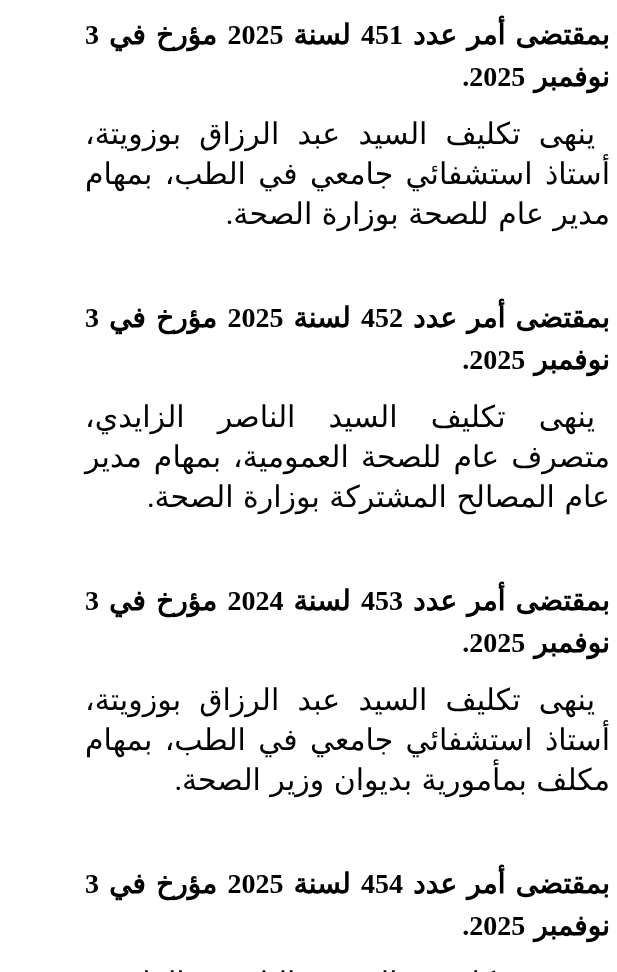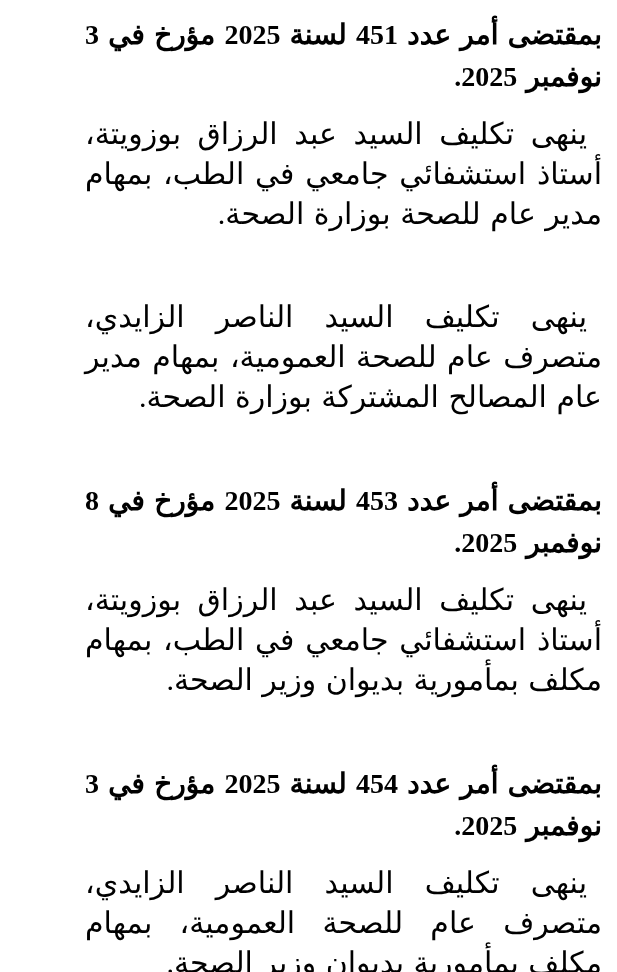--- a/index.html
+++ b/index.html
@@ -13,21 +13,21 @@
     overflow: hidden;
     direction: rtl;
     font-family: "Liberation Serif", "DejaVu Serif", serif;
     color: #000000;
   }
   .page {
     box-sizing: border-box;
     width: 617px;
     height: 972px;
     
-    padding: 14px 15px 0 85px;
+    padding: 14px 7px 0 85px;
     background: #ffffff;
   }
   .entry {
     margin: 0 0 63px 0;
   }
   .entry:last-child {
     margin-bottom: 0;
   }
   .entry-heading {
     margin: 0 0 16px 0;
@@ -51,25 +51,26 @@
 <body>
 
 <div class="page">
 
   <section class="entry">
     <p class="entry-heading">بمقتضى أمر عدد 451 لسنة 2025 مؤرخ في 3 نوفمبر 2025.</p>
     <p class="entry-body">ينهى تكليف السيد عبد الرزاق بوزويتة، أستاذ استشفائي جامعي في الطب، بمهام مدير عام للصحة بوزارة الصحة.</p>
   </section>
 
   <section class="entry">
+    <p class="entry-heading">بمقتضى أمر عدد 452 لسنة 2025 مؤرخ في 3 نوفمبر 2025.</p>
     <p class="entry-body">ينهى تكليف السيد الناصر الزايدي، متصرف عام للصحة العمومية، بمهام مدير عام المصالح المشتركة بوزارة الصحة.</p>
   </section>
 
   <section class="entry">
-    <p class="entry-heading">بمقتضى أمر عدد 453 لسنة 2025 مؤرخ في 8 نوفمبر 2025.</p>
+    <p class="entry-heading">بمقتضى أمر عدد 453 لسنة 2024 مؤرخ في 3 نوفمبر 2025.</p>
     <p class="entry-body">ينهى تكليف السيد عبد الرزاق بوزويتة، أستاذ استشفائي جامعي في الطب، بمهام مكلف بمأمورية بديوان وزير الصحة.</p>
   </section>
 
   <section class="entry">
     <p class="entry-heading">بمقتضى أمر عدد 454 لسنة 2025 مؤرخ في 3 نوفمبر 2025.</p>
     <p class="entry-body">ينهى تكليف السيد الناصر الزايدي، متصرف عام للصحة العمومية، بمهام مكلف بمأمورية بديوان وزير الصحة.</p>
   </section>
 
 </div>
 

